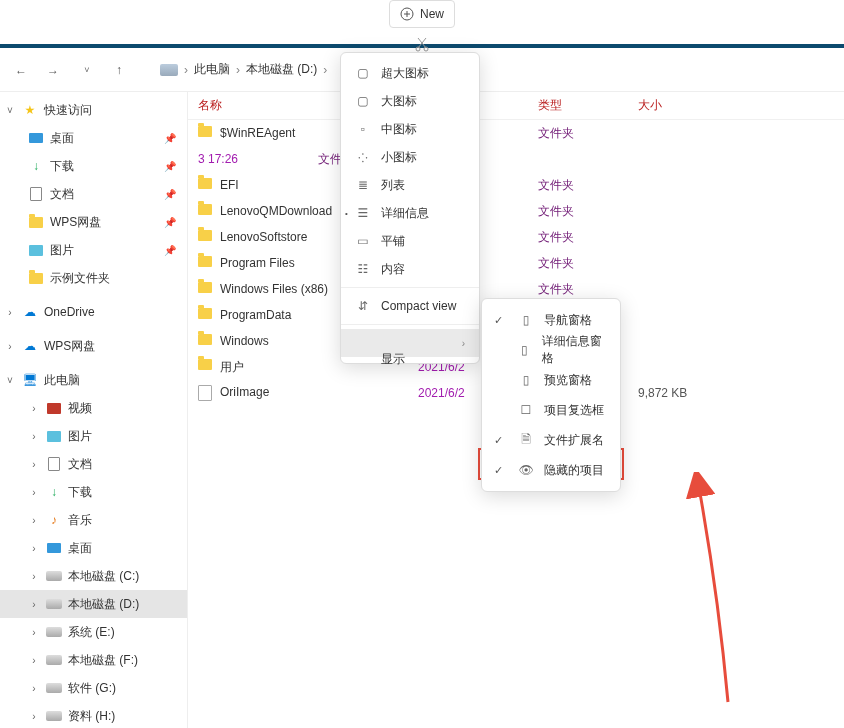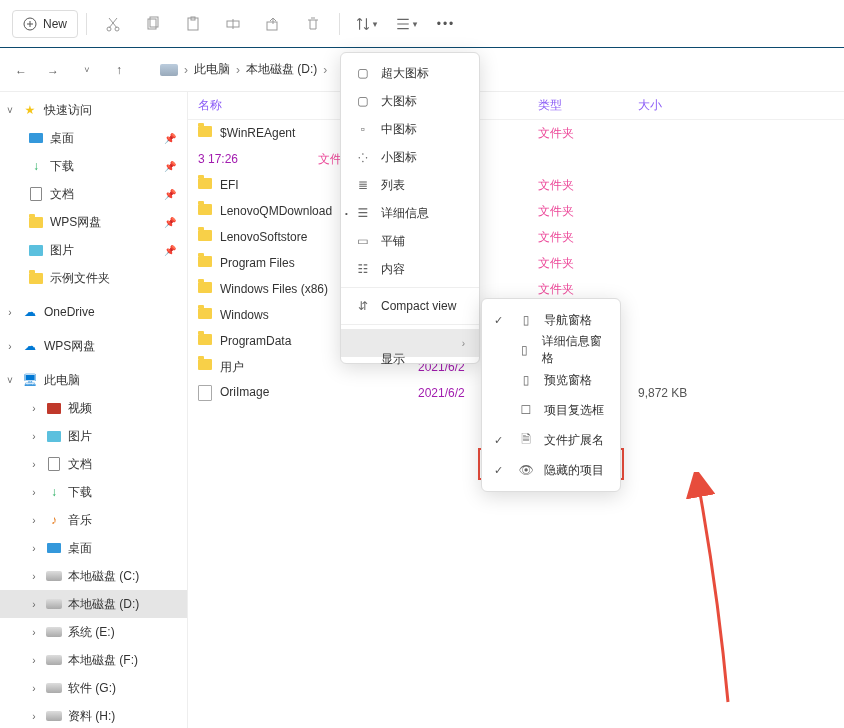--- a/index.html
+++ b/index.html
@@ -1,19 +1,19 @@
 <!DOCTYPE html>
 <html><head>
 <meta charset="utf-8">
 <style>
 * { margin: 0; padding: 0; box-sizing: border-box; font-family: "Segoe UI", "Microsoft YaHei", sans-serif; }
 body { width: 844px; height: 728px; background: #fff; font-size: 12px; color: #333; position: relative; overflow: hidden; }
 
 
-.toolbar { height: 48px; display: flex; align-items: center; padding: 0 12px; gap: 4px; border-bottom: 1px solid #0c4a6e; }
+.toolbar { height: 48px; display: flex; align-items: center; padding: 0 12px; gap: 4px; border-bottom: 4px solid #0c4a6e; flex-direction: column; }
 .new-btn { display: flex; align-items: center; gap: 6px; padding: 6px 10px; border: 1px solid #ddd; border-radius: 4px; cursor: pointer; }
 .tb-icon { width: 36px; height: 32px; display: flex; align-items: center; justify-content: center; color: #888; cursor: pointer; }
 .tb-icon svg { width: 16px; height: 16px; }
 .tb-sep { width: 1px; height: 22px; background: #e0e0e0; margin: 0 4px; }
 .tb-combo { display:flex; align-items:center; padding: 0 4px; color:#555; }
 .chev { font-size: 9px; margin-left: 2px; color:#666; }
 
 
 .navrow { height: 44px; display: flex; align-items: center; padding: 0 12px; gap: 12px; border-bottom: 1px solid #eee; }
 .nav-arrows { display:flex; gap: 14px; color:#555; align-items:center; }
@@ -43,30 +43,30 @@
 .disk-ico { width:16px; height:10px; background:linear-gradient(#ddd,#aaa); border-radius:2px; position:relative; }
 .img-ico { width:14px; height:11px; background:#5bc0de; border-radius:1px; }
 .vid-ico { width:14px; height:11px; background:#c0392b; border-radius:1px; }
 .doc-ico { width:12px; height:14px; background:#fff; border:1px solid #888; border-radius:1px; }
 .dl-ico { color:#27ae60; font-weight:bold; }
 .music-ico { color:#e67e22; }
 .desk-ico { width:14px; height:10px; background:#3498db; border-radius:1px; }
 
 
 .content { flex:1; position:relative; }
-.cols { display:flex; height:28px; align-items:center; border-bottom: 1px solid #f0f0f0; color:#8b5cf6; padding-left: 10px; }
+.cols { display:flex; height:28px; align-items:center; border-bottom: 1px solid #f0f0f0; color:#b91c1c; padding-left: 10px; }
 .col-name { width: 220px; }
 .col-date { width: 120px; }
 .col-type { width: 100px; }
 .col-size { width: 100px; }
 .filelist { }
 .row { display:flex; height:26px; align-items:center; padding-left:10px; cursor:pointer; }
 .row .cell-name { width:220px; display:flex; align-items:flex-start; gap:8px; }
 .row .cell-date { width:120px; color:#a21caf; }
-.row .cell-type { width:100px; color:#ec4899; }
+.row .cell-type { width:100px; color:#701a75; }
 .row .cell-size { width:100px; color:#555; text-align:left; }
 .file-ico { width:14px; height:16px; background:#fff; border:1px solid #aaa; border-radius:1px; }
 
 
 .view-menu { position:absolute; left:152px; top:-40px; width:140px; background:#fff; border:1px solid #ddd; border-radius:6px; box-shadow: 0 4px 20px rgba(0,0,0,.15); padding: 6px 0; z-index:10; }
 .vm-item { height:28px; display:flex; align-items:center; gap:10px; padding: 0 14px; cursor:pointer; position:relative; }
 .vm-item.active { background:#eaeaea; }
 .vm-sep { height:1px; background:#eee; margin:4px 0; }
 .vm-icon { width:16px; text-align:center; color:#666; }
 .vm-bullet { position:absolute; left:4px; color:#555; font-size:8px; }
@@ -381,32 +381,32 @@
             <span class="folder-ico"></span>
             <span>Windows Files (x86)</span>
           </div>
           <div class="cell-date">6 15:00</div>
           <div class="cell-type">文件夹</div>
           <div class="cell-size"></div>
         </div>
         <div class="row">
           <div class="cell-name">
             <span class="folder-ico"></span>
+            <span>ProgramData</span>
+          </div>
+          <div class="cell-date"></div>
+          <div class="cell-type"></div>
+          <div class="cell-size"></div>
+        </div>
+        <div class="row">
+          <div class="cell-name">
+            <span class="folder-ico"></span>
             <span>Windows</span>
           </div>
           <div class="cell-date">2021/4/7</div>
-          <div class="cell-type"></div>
-          <div class="cell-size"></div>
-        </div>
-        <div class="row">
-          <div class="cell-name">
-            <span class="folder-ico"></span>
-            <span>ProgramData</span>
-          </div>
-          <div class="cell-date"></div>
           <div class="cell-type"></div>
           <div class="cell-size"></div>
         </div>
         <div class="row">
           <div class="cell-name">
             <span class="folder-ico"></span>
             <span>用户</span>
           </div>
           <div class="cell-date">2021/6/2</div>
           <div class="cell-type"></div>

